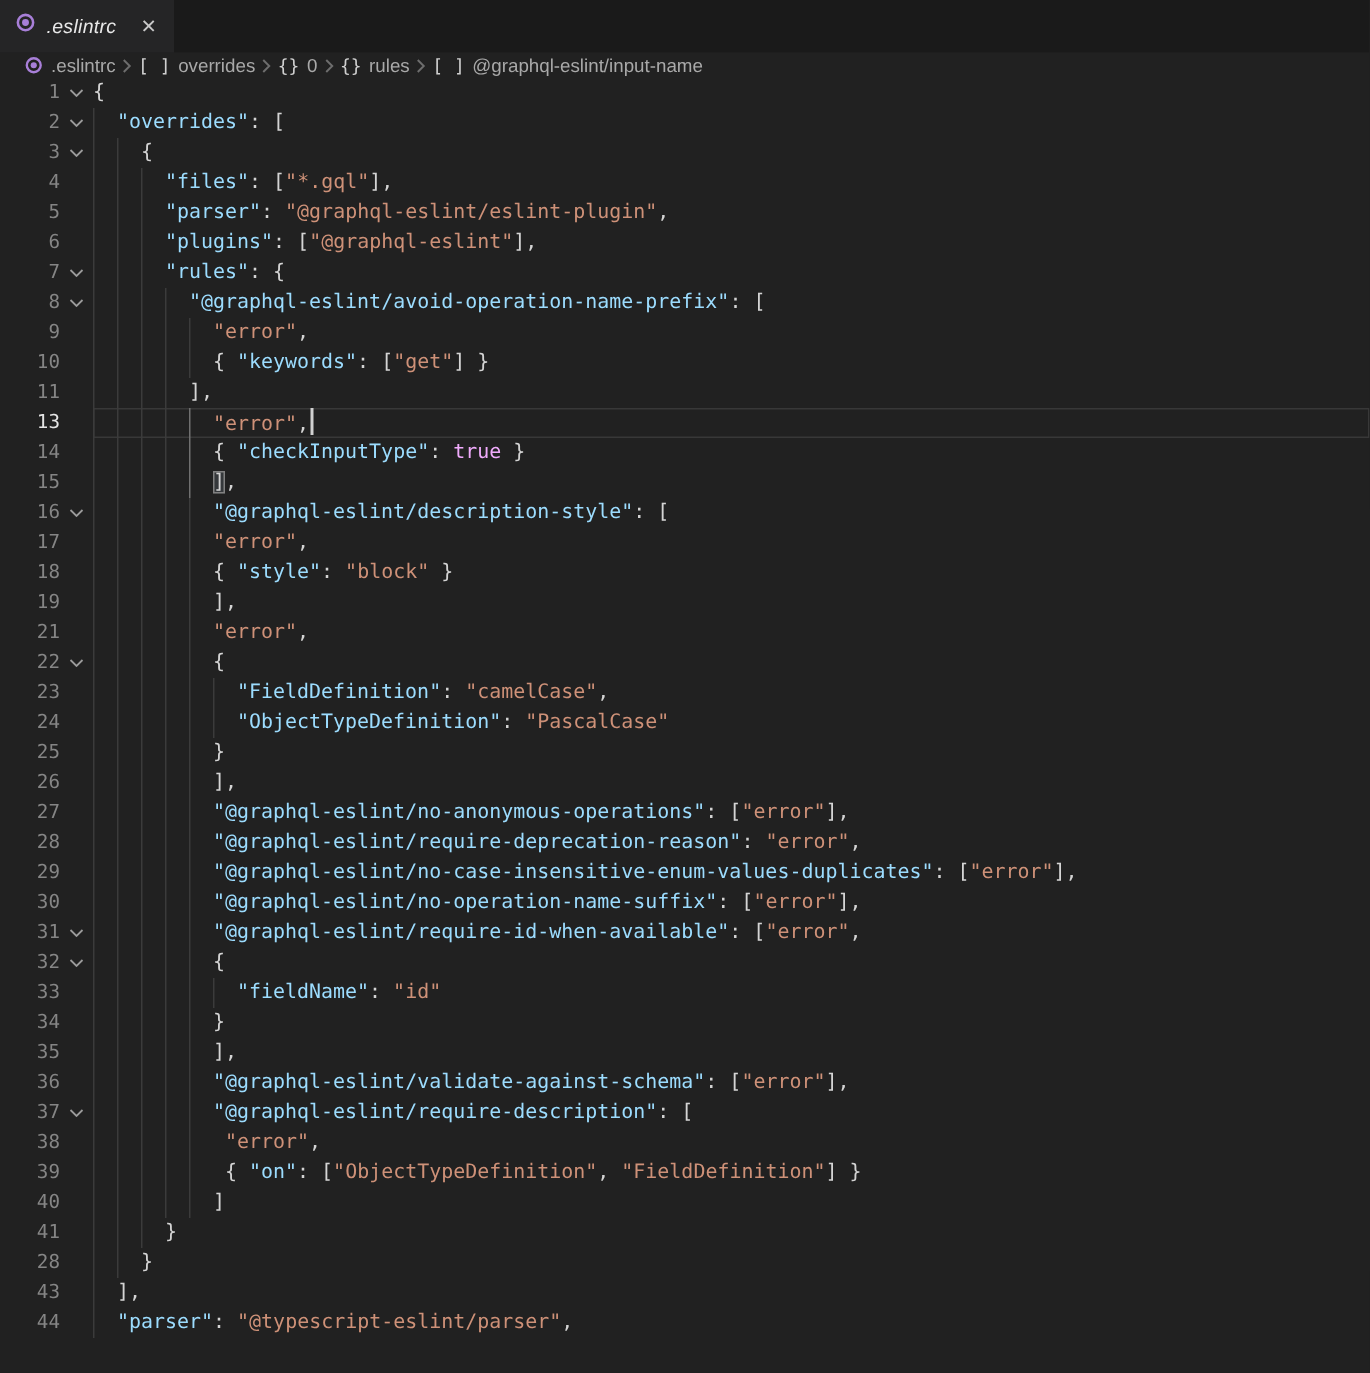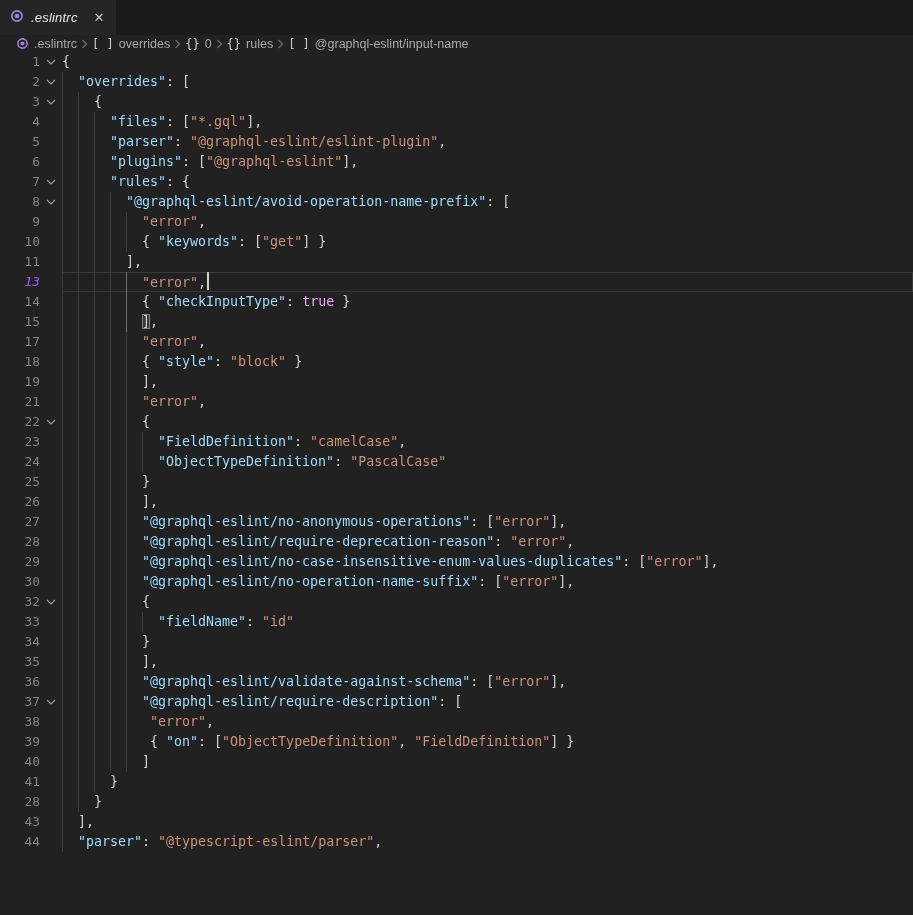--- a/index.html
+++ b/index.html
@@ -16,21 +16,21 @@
   .breadcrumbs { height:17px; background:#212121; display:flex; align-items:center; padding-left:16px; font-size:12.5px; color:#a9a9a9; }
   .crumb { display:flex; align-items:center; gap:5px; cursor:pointer; }
   .crumb-sym { font-family:"DejaVu Sans Mono", monospace; font-size:12px; color:#cfcfcf; white-space:pre; }
   .crumb-sep { display:flex; align-items:center; margin:0 4px; color:#6d6d6d; }
 
   
   .editor { background:#212121; }
   .row { display:flex; height:20px; line-height:20px; font-family:"DejaVu Sans Mono", monospace; font-size:13.3px; white-space:pre; }
   .gutter { width:62px; flex:none; display:flex; }
   .ln { width:40px; text-align:right; color:#858585; font-size:12.8px; }
-  .ln.lnactive { color:#8b5cf6;font-style:italic; }
+  .ln.lnactive { color:#e5e5e5; }
   .fold { width:22px; display:flex; align-items:center; justify-content:center; color:#9a9a9a; }
   .code { flex:1; color:#d4d4d4; }
   .row.active .code { box-shadow:inset 0 0 0 1px #383838; }
   .ig { display:inline-block; width:16px; height:20px; vertical-align:top; border-left:1px solid #3b3b3b; }
   .ig.ighl { border-left-color:#707070; }
   .sp { display:inline-block; width:8px; }
   .key { color:#9cdcfe; }
   .str { color:#ce9178; }
   .bool { color:#f0abfc; }
   .pun { color:#d4d4d4; }
@@ -119,35 +119,41 @@
           </svg></span></div><div class="code"><span class="ig"></span><span class="ig"></span><span class="ig"></span><span class="key">"rules"</span><span class="pun">: {</span></div></div>
     <div class="row"><div class="gutter"><span class="ln">8</span><span class="fold"><svg width="10" height="6" viewBox="0 0 10 6">
             <path d="M1 1 L5 5 L9 1" fill="none" stroke="currentColor" stroke-width="1.2"></path>
           </svg></span></div><div class="code"><span class="ig"></span><span class="ig"></span><span class="ig"></span><span class="ig"></span><span class="key">"@graphql-eslint/avoid-operation-name-prefix"</span><span class="pun">: [</span></div></div>
     <div class="row"><div class="gutter"><span class="ln">9</span><span class="fold"></span></div><div class="code"><span class="ig"></span><span class="ig"></span><span class="ig"></span><span class="ig"></span><span class="ig"></span><span class="str">"error"</span><span class="pun">,</span></div></div>
     <div class="row"><div class="gutter"><span class="ln">10</span><span class="fold"></span></div><div class="code"><span class="ig"></span><span class="ig"></span><span class="ig"></span><span class="ig"></span><span class="ig"></span><span class="pun">{ </span><span class="key">"keywords"</span><span class="pun">: [</span><span class="str">"get"</span><span class="pun">] }</span></div></div>
     <div class="row"><div class="gutter"><span class="ln">11</span><span class="fold"></span></div><div class="code"><span class="ig"></span><span class="ig"></span><span class="ig"></span><span class="ig"></span><span class="pun">],</span></div></div>
     <div class="row active"><div class="gutter"><span class="ln lnactive">13</span><span class="fold"></span></div><div class="code"><span class="ig"></span><span class="ig"></span><span class="ig"></span><span class="ig"></span><span class="ig ighl"></span><span class="str">"error"</span><span class="pun">,</span><span class="cursor"></span></div></div>
     <div class="row"><div class="gutter"><span class="ln">14</span><span class="fold"></span></div><div class="code"><span class="ig"></span><span class="ig"></span><span class="ig"></span><span class="ig"></span><span class="ig ighl"></span><span class="pun">{ </span><span class="key">"checkInputType"</span><span class="pun">: </span><span class="bool">true</span><span class="pun"> }</span></div></div>
     <div class="row"><div class="gutter"><span class="ln">15</span><span class="fold"></span></div><div class="code"><span class="ig"></span><span class="ig"></span><span class="ig"></span><span class="ig"></span><span class="ig ighl"></span><span class="bm">]</span><span class="pun">,</span></div></div>
+    <div class="row"><div class="gutter"><span class="ln">16</span><span class="fold"><svg width="10" height="6" viewBox="0 0 10 6">
+            <path d="M1 1 L5 5 L9 1" fill="none" stroke="currentColor" stroke-width="1.2"></path>
+          </svg></span></div><div class="code"><span class="ig"></span><span class="ig"></span><span class="ig"></span><span class="ig"></span><span class="ig"></span><span class="key">"@graphql-eslint/description-style"</span><span class="pun">: [</span></div></div>
     <div class="row"><div class="gutter"><span class="ln">17</span><span class="fold"></span></div><div class="code"><span class="ig"></span><span class="ig"></span><span class="ig"></span><span class="ig"></span><span class="ig"></span><span class="str">"error"</span><span class="pun">,</span></div></div>
     <div class="row"><div class="gutter"><span class="ln">18</span><span class="fold"></span></div><div class="code"><span class="ig"></span><span class="ig"></span><span class="ig"></span><span class="ig"></span><span class="ig"></span><span class="pun">{ </span><span class="key">"style"</span><span class="pun">: </span><span class="str">"block"</span><span class="pun"> }</span></div></div>
     <div class="row"><div class="gutter"><span class="ln">19</span><span class="fold"></span></div><div class="code"><span class="ig"></span><span class="ig"></span><span class="ig"></span><span class="ig"></span><span class="ig"></span><span class="pun">],</span></div></div>
     <div class="row"><div class="gutter"><span class="ln">21</span><span class="fold"></span></div><div class="code"><span class="ig"></span><span class="ig"></span><span class="ig"></span><span class="ig"></span><span class="ig"></span><span class="str">"error"</span><span class="pun">,</span></div></div>
     <div class="row"><div class="gutter"><span class="ln">22</span><span class="fold"><svg width="10" height="6" viewBox="0 0 10 6">
             <path d="M1 1 L5 5 L9 1" fill="none" stroke="currentColor" stroke-width="1.2"></path>
           </svg></span></div><div class="code"><span class="ig"></span><span class="ig"></span><span class="ig"></span><span class="ig"></span><span class="ig"></span><span class="pun">{</span></div></div>
     <div class="row"><div class="gutter"><span class="ln">23</span><span class="fold"></span></div><div class="code"><span class="ig"></span><span class="ig"></span><span class="ig"></span><span class="ig"></span><span class="ig"></span><span class="ig"></span><span class="key">"FieldDefinition"</span><span class="pun">: </span><span class="str">"camelCase"</span><span class="pun">,</span></div></div>
     <div class="row"><div class="gutter"><span class="ln">24</span><span class="fold"></span></div><div class="code"><span class="ig"></span><span class="ig"></span><span class="ig"></span><span class="ig"></span><span class="ig"></span><span class="ig"></span><span class="key">"ObjectTypeDefinition"</span><span class="pun">: </span><span class="str">"PascalCase"</span></div></div>
     <div class="row"><div class="gutter"><span class="ln">25</span><span class="fold"></span></div><div class="code"><span class="ig"></span><span class="ig"></span><span class="ig"></span><span class="ig"></span><span class="ig"></span><span class="pun">}</span></div></div>
     <div class="row"><div class="gutter"><span class="ln">26</span><span class="fold"></span></div><div class="code"><span class="ig"></span><span class="ig"></span><span class="ig"></span><span class="ig"></span><span class="ig"></span><span class="pun">],</span></div></div>
     <div class="row"><div class="gutter"><span class="ln">27</span><span class="fold"></span></div><div class="code"><span class="ig"></span><span class="ig"></span><span class="ig"></span><span class="ig"></span><span class="ig"></span><span class="key">"@graphql-eslint/no-anonymous-operations"</span><span class="pun">: [</span><span class="str">"error"</span><span class="pun">],</span></div></div>
     <div class="row"><div class="gutter"><span class="ln">28</span><span class="fold"></span></div><div class="code"><span class="ig"></span><span class="ig"></span><span class="ig"></span><span class="ig"></span><span class="ig"></span><span class="key">"@graphql-eslint/require-deprecation-reason"</span><span class="pun">: </span><span class="str">"error"</span><span class="pun">,</span></div></div>
     <div class="row"><div class="gutter"><span class="ln">29</span><span class="fold"></span></div><div class="code"><span class="ig"></span><span class="ig"></span><span class="ig"></span><span class="ig"></span><span class="ig"></span><span class="key">"@graphql-eslint/no-case-insensitive-enum-values-duplicates"</span><span class="pun">: [</span><span class="str">"error"</span><span class="pun">],</span></div></div>
     <div class="row"><div class="gutter"><span class="ln">30</span><span class="fold"></span></div><div class="code"><span class="ig"></span><span class="ig"></span><span class="ig"></span><span class="ig"></span><span class="ig"></span><span class="key">"@graphql-eslint/no-operation-name-suffix"</span><span class="pun">: [</span><span class="str">"error"</span><span class="pun">],</span></div></div>
+    <div class="row"><div class="gutter"><span class="ln">31</span><span class="fold"><svg width="10" height="6" viewBox="0 0 10 6">
+            <path d="M1 1 L5 5 L9 1" fill="none" stroke="currentColor" stroke-width="1.2"></path>
+          </svg></span></div><div class="code"><span class="ig"></span><span class="ig"></span><span class="ig"></span><span class="ig"></span><span class="ig"></span><span class="key">"@graphql-eslint/require-id-when-available"</span><span class="pun">: [</span><span class="str">"error"</span><span class="pun">,</span></div></div>
     <div class="row"><div class="gutter"><span class="ln">32</span><span class="fold"><svg width="10" height="6" viewBox="0 0 10 6">
             <path d="M1 1 L5 5 L9 1" fill="none" stroke="currentColor" stroke-width="1.2"></path>
           </svg></span></div><div class="code"><span class="ig"></span><span class="ig"></span><span class="ig"></span><span class="ig"></span><span class="ig"></span><span class="pun">{</span></div></div>
     <div class="row"><div class="gutter"><span class="ln">33</span><span class="fold"></span></div><div class="code"><span class="ig"></span><span class="ig"></span><span class="ig"></span><span class="ig"></span><span class="ig"></span><span class="ig"></span><span class="key">"fieldName"</span><span class="pun">: </span><span class="str">"id"</span></div></div>
     <div class="row"><div class="gutter"><span class="ln">34</span><span class="fold"></span></div><div class="code"><span class="ig"></span><span class="ig"></span><span class="ig"></span><span class="ig"></span><span class="ig"></span><span class="pun">}</span></div></div>
     <div class="row"><div class="gutter"><span class="ln">35</span><span class="fold"></span></div><div class="code"><span class="ig"></span><span class="ig"></span><span class="ig"></span><span class="ig"></span><span class="ig"></span><span class="pun">],</span></div></div>
     <div class="row"><div class="gutter"><span class="ln">36</span><span class="fold"></span></div><div class="code"><span class="ig"></span><span class="ig"></span><span class="ig"></span><span class="ig"></span><span class="ig"></span><span class="key">"@graphql-eslint/validate-against-schema"</span><span class="pun">: [</span><span class="str">"error"</span><span class="pun">],</span></div></div>
     <div class="row"><div class="gutter"><span class="ln">37</span><span class="fold"><svg width="10" height="6" viewBox="0 0 10 6">
             <path d="M1 1 L5 5 L9 1" fill="none" stroke="currentColor" stroke-width="1.2"></path>
           </svg></span></div><div class="code"><span class="ig"></span><span class="ig"></span><span class="ig"></span><span class="ig"></span><span class="ig"></span><span class="key">"@graphql-eslint/require-description"</span><span class="pun">: [</span></div></div>

